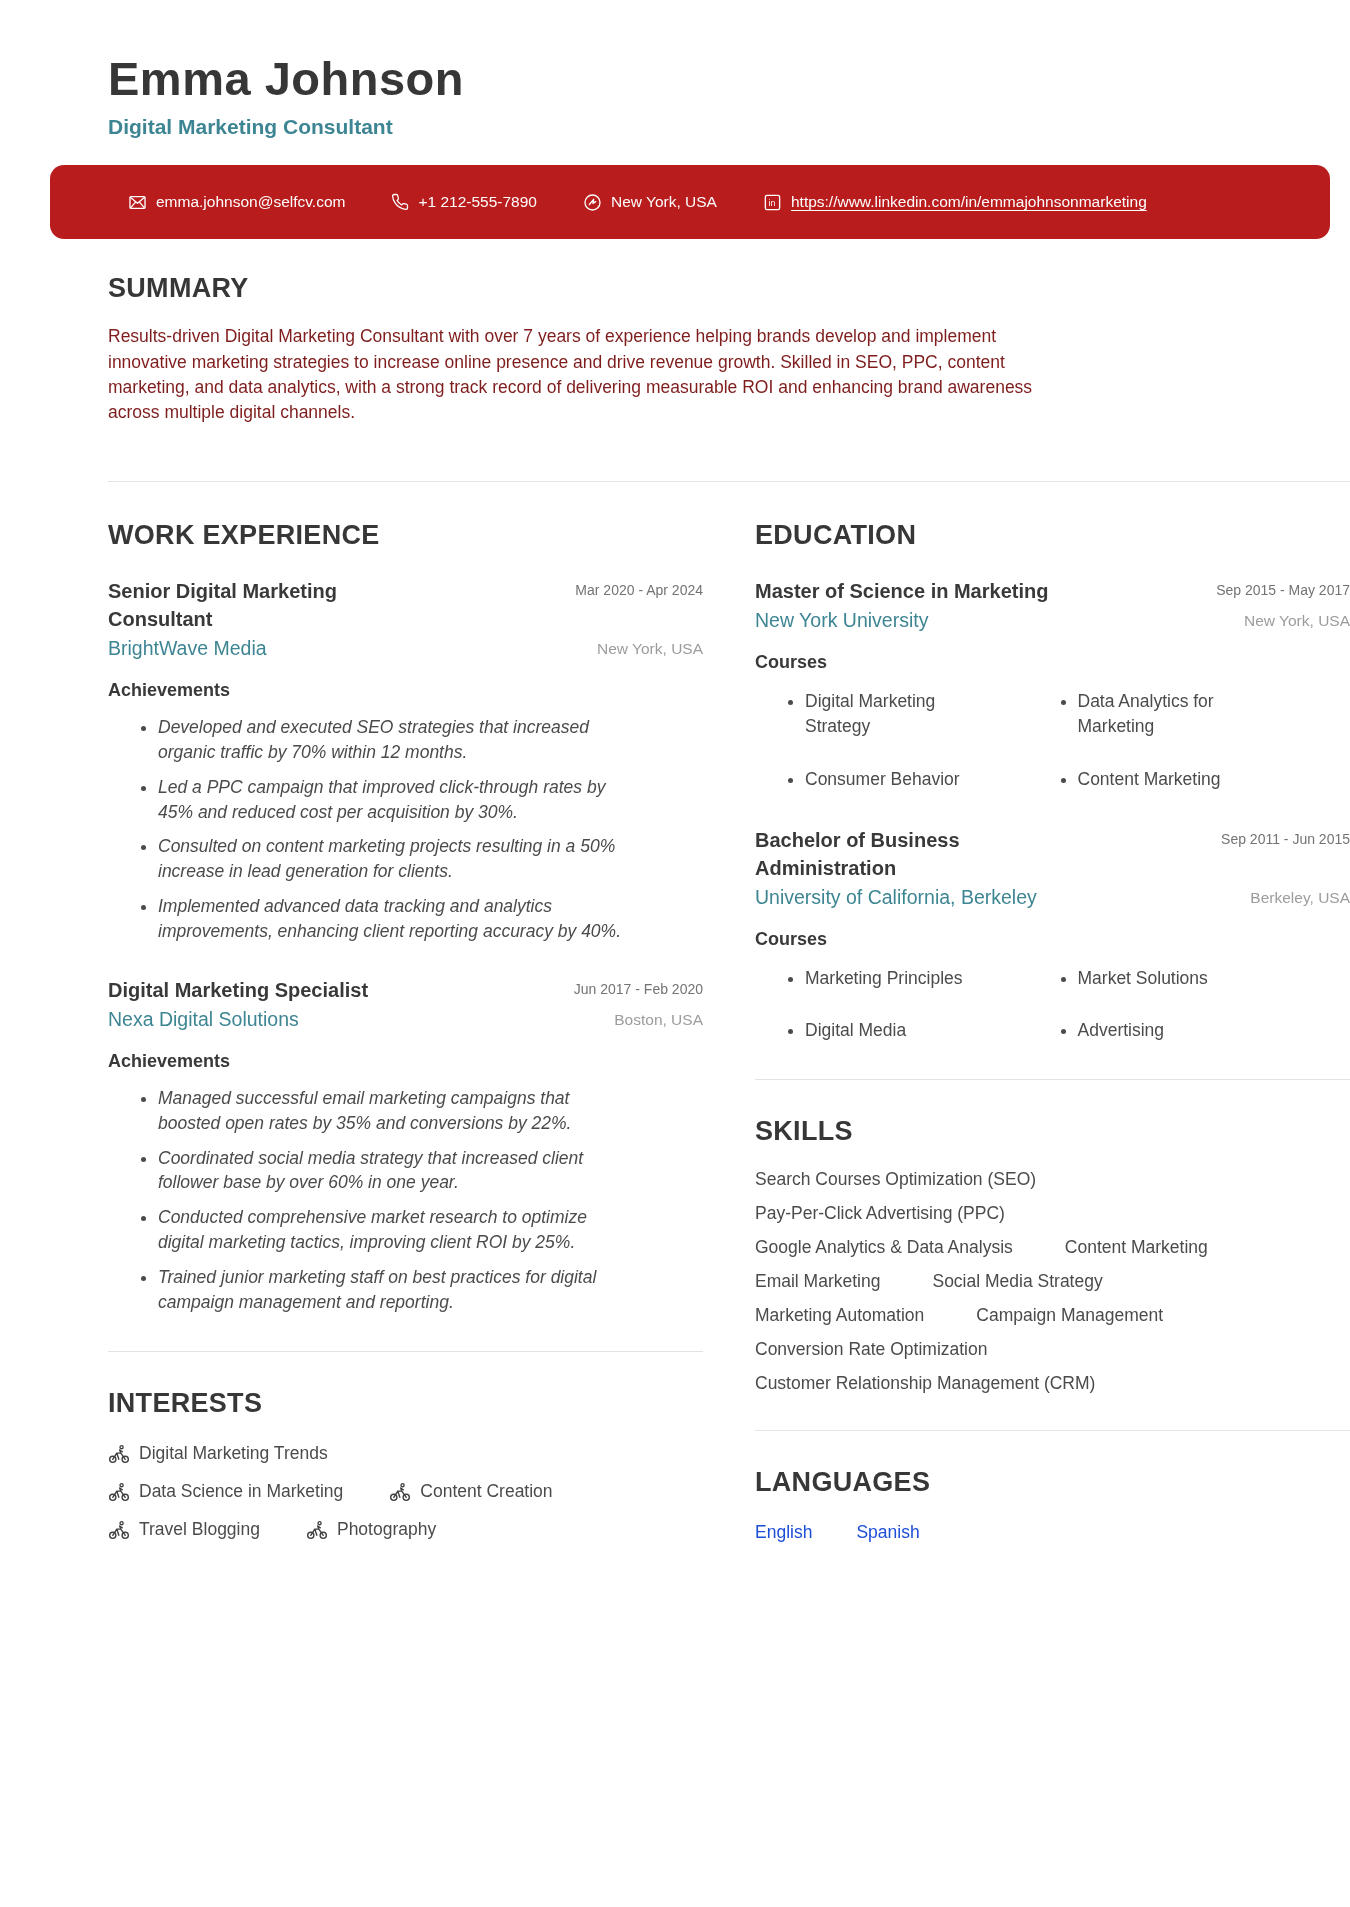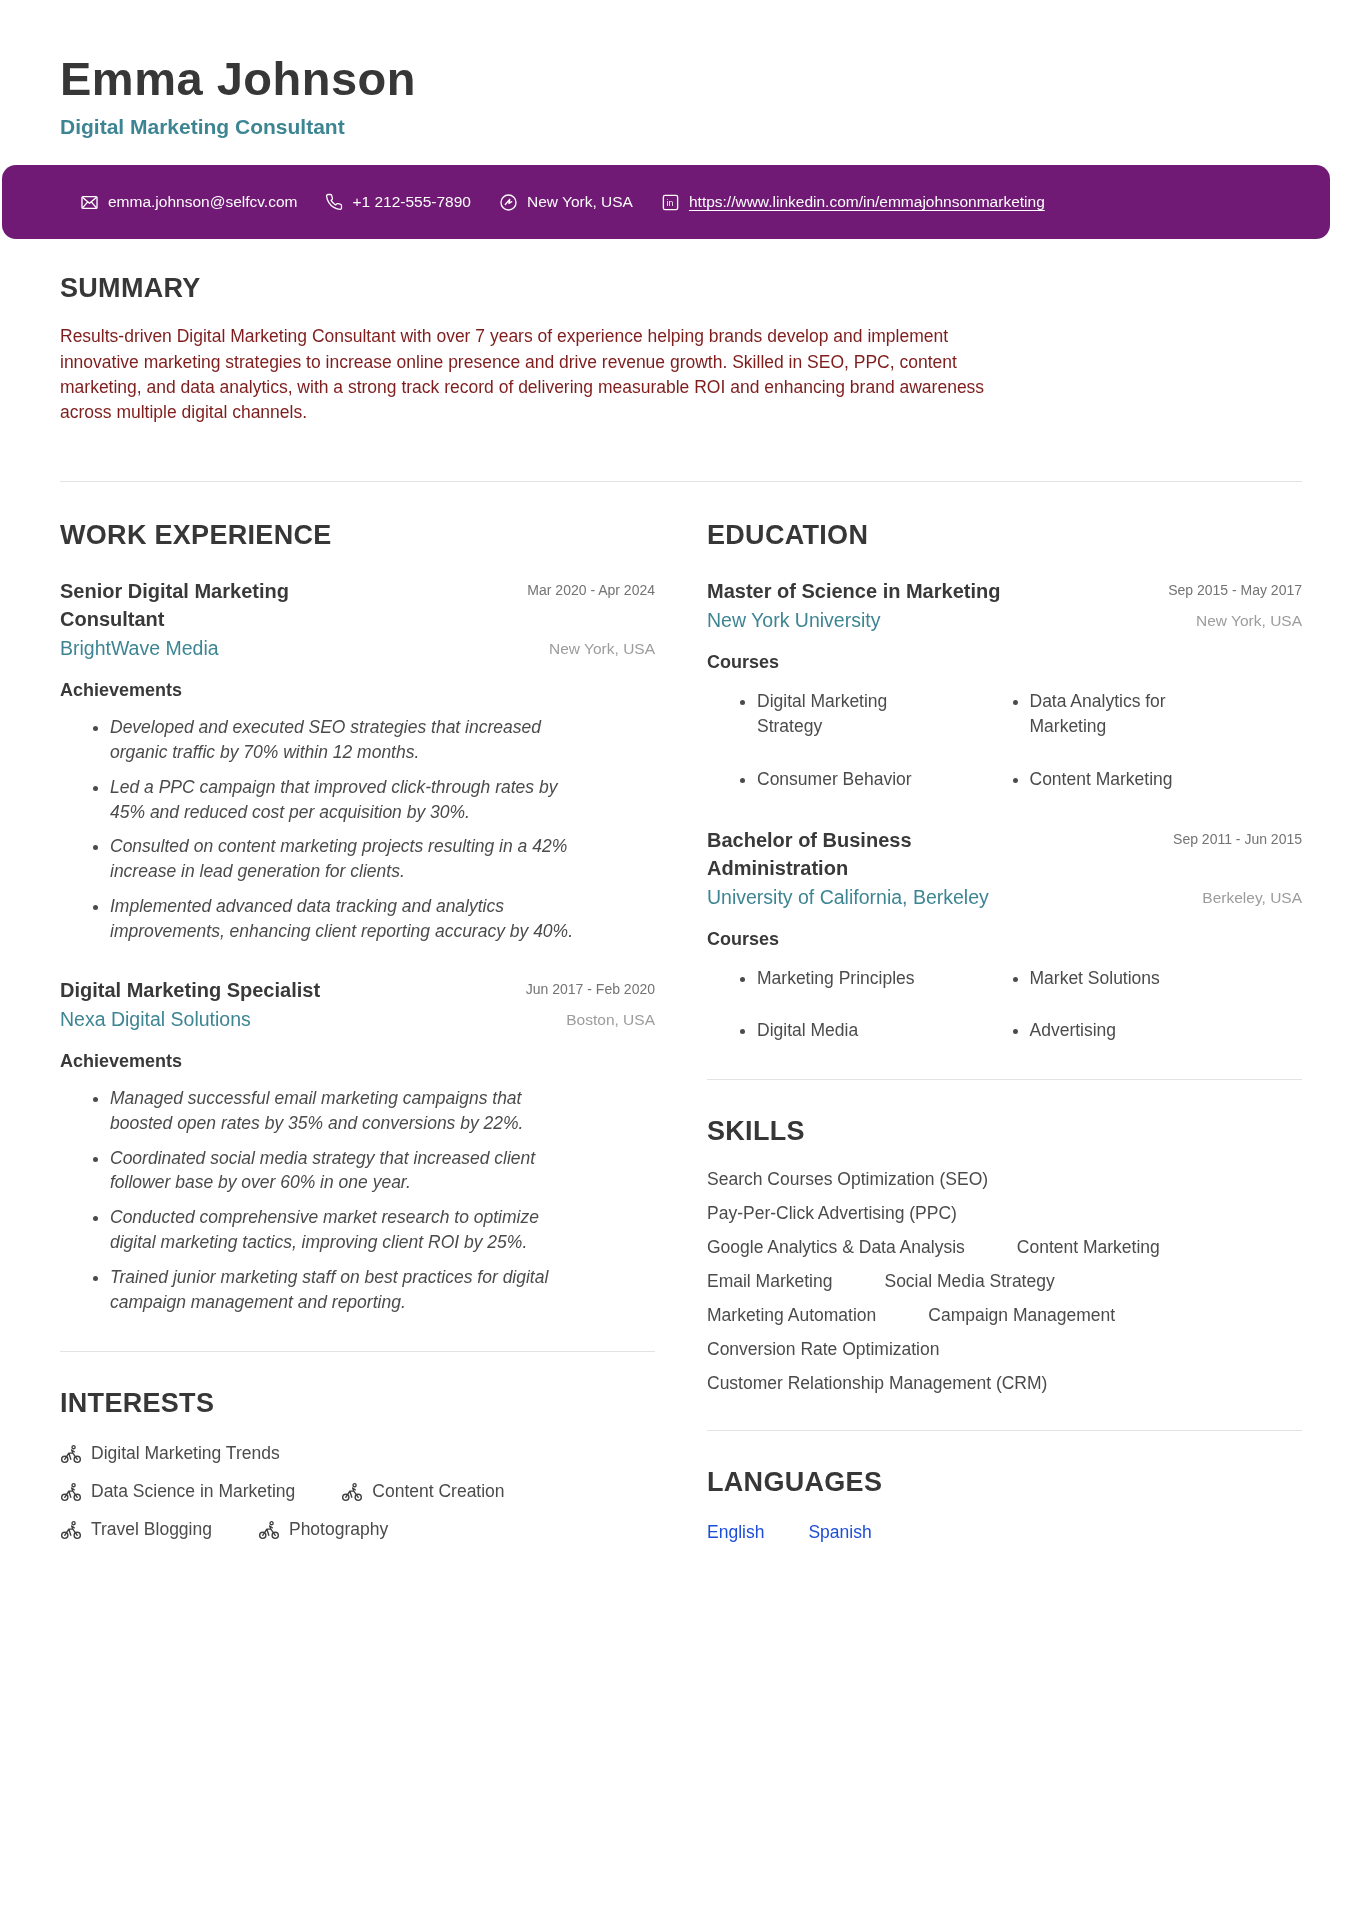--- a/index.html
+++ b/index.html
@@ -1,31 +1,31 @@
 <!DOCTYPE html>
 <html><head>
 <meta charset="utf-8">
 <style>
   * { box-sizing: border-box; }
   html,body { margin:0; padding:0; }
   body {
     width:1350px; height:1907px; background:#ffffff;
     font-family:"Liberation Sans", sans-serif; color:#4b4b4b;
   }
-  .page { position:relative; width:1350px; height:1651px; overflow:hidden; }
+  .page { position:relative; width:1350px; height:1651px; overflow:hidden;padding-left:48px; }
 
   
   .header { padding:54px 60px 0 60px; }
   .name { font-size:47px; font-weight:800; color:#373737; letter-spacing:.5px; line-height:1.05; }
   .subtitle { margin-top:12px; font-size:21px; font-weight:700; color:#3d8593; }
 
   
   .contact-bar {
-    margin:26px 20px 0 2px; height:74px; background:#701a75; border-radius:14px;
-    display:flex; align-items:center; padding:0 30px 0 78px; gap:28px;
+    margin:26px 20px 0 2px; height:74px; background:#b91c1c; border-radius:14px;
+    display:flex; align-items:center; padding:0 30px 0 78px; gap:46px;
     color:#fdfdfd; font-size:15.5px;
   }
   .contact-item { display:flex; align-items:center; gap:9px; white-space:nowrap; }
   .contact-item svg { display:block; }
   .linkedin-link { text-decoration:underline; text-underline-offset:3px; color:#fdfdfd; }
 
   
   .main { margin:34px 48px 0 60px; width:1242px; }
   .sec-heading { font-size:27px; font-weight:800; color:#373737; letter-spacing:.3px; margin:0; }
   .summary-text { margin:20px 0 0; max-width:965px; font-size:17.5px; line-height:1.44; color:#7f1d1d; }
@@ -133,21 +133,21 @@
             <div class="entry-dates">Mar 2020 - Apr 2024</div>
           </div>
           <div class="entry-sub">
             <div class="entry-org">BrightWave Media</div>
             <div class="entry-loc">New York, USA</div>
           </div>
           <div class="sub-label">Achievements</div>
           <ul class="bullets">
             <li>Developed and executed SEO strategies that increased organic traffic by 70% within 12 months.</li>
             <li>Led a PPC campaign that improved click-through rates by 45% and reduced cost per acquisition by 30%.</li>
-            <li>Consulted on content marketing projects resulting in a 42% increase in lead generation for clients.</li>
+            <li>Consulted on content marketing projects resulting in a 50% increase in lead generation for clients.</li>
             <li>Implemented advanced data tracking and analytics improvements, enhancing client reporting accuracy by 40%.</li>
           </ul>
         </div>
 
         <div class="job job-2">
           <div class="entry-head">
             <div class="entry-title">Digital Marketing Specialist</div>
             <div class="entry-dates">Jun 2017 - Feb 2020</div>
           </div>
           <div class="entry-sub">

